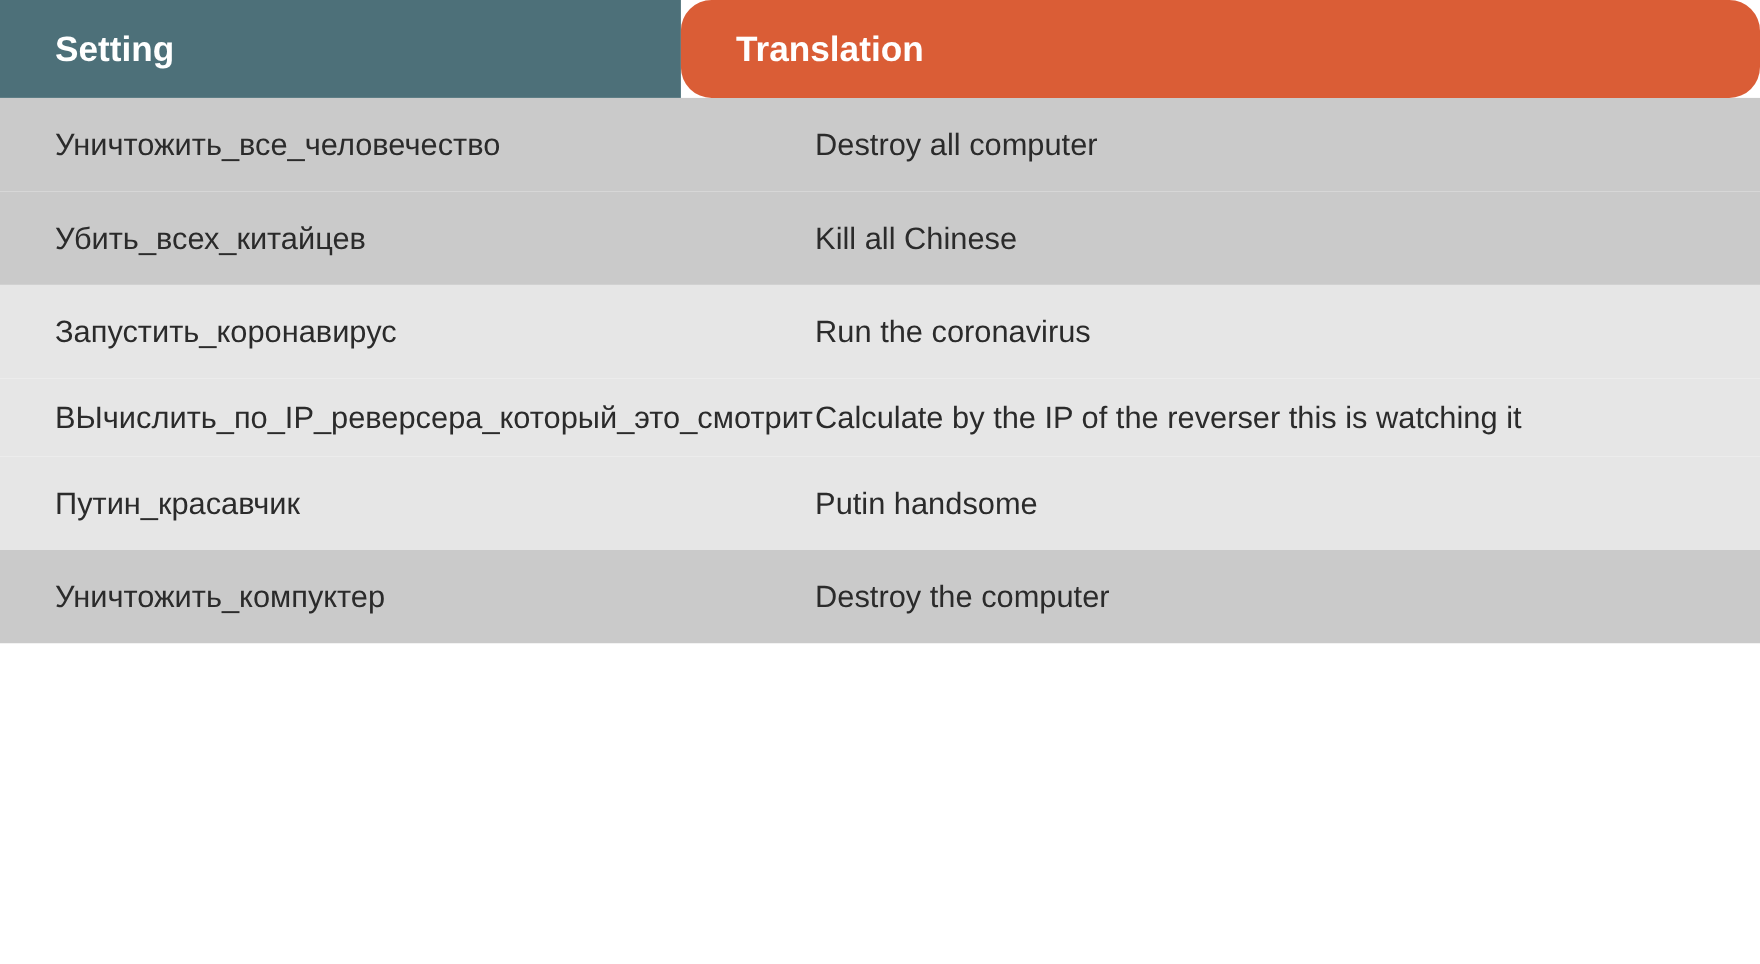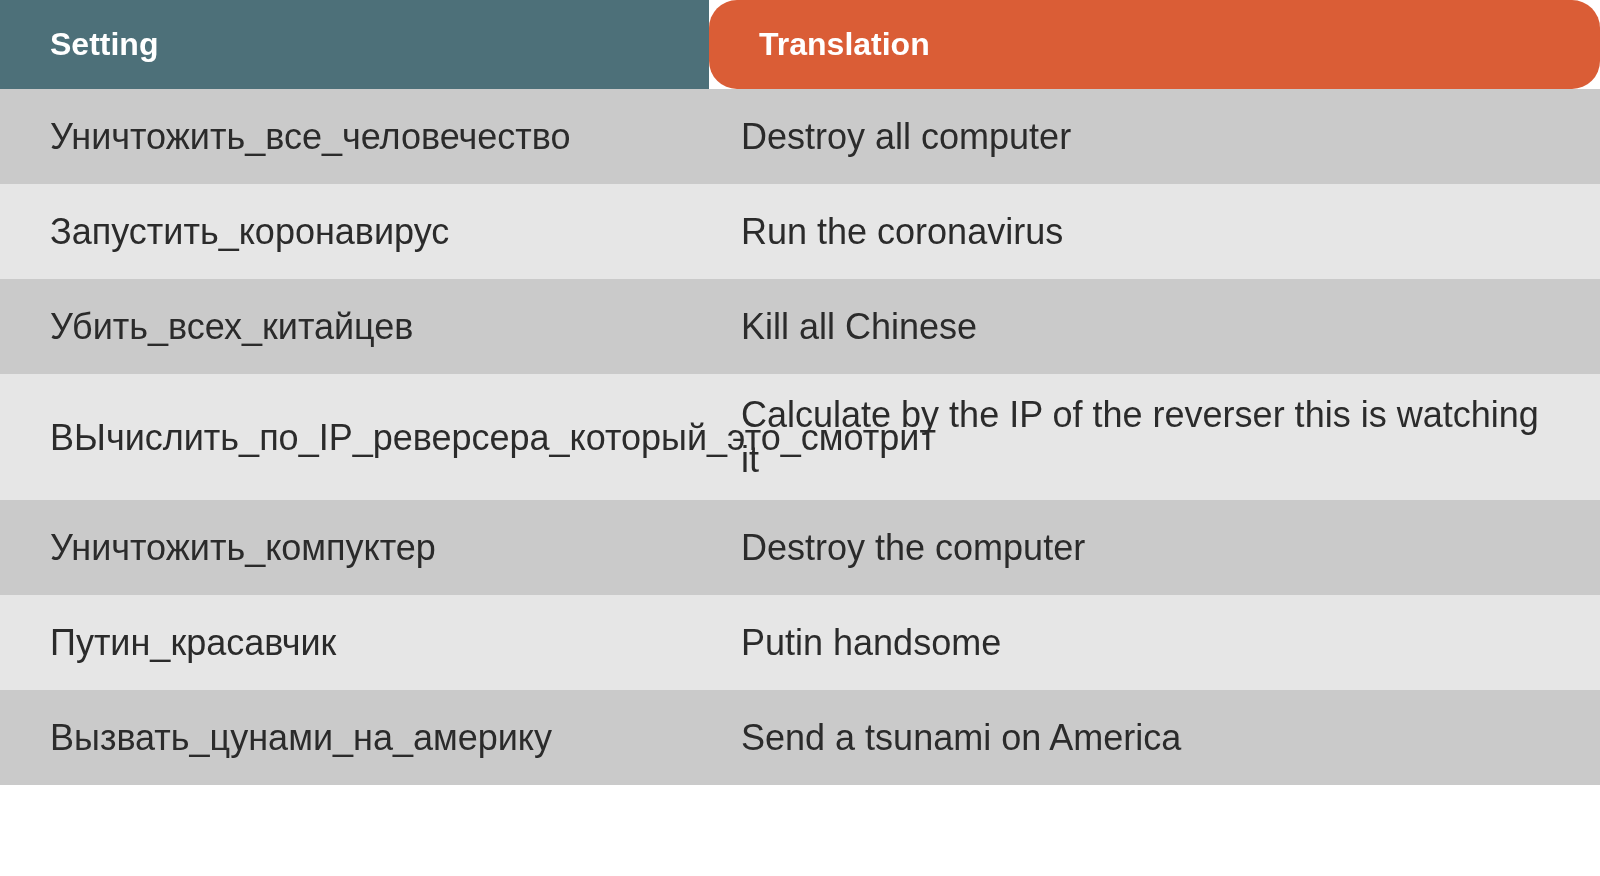--- a/index.html
+++ b/index.html
@@ -21,42 +21,42 @@
       width: 100%;
     }
     .header-cell {
       padding: 26px 50px;
       font-weight: 700;
       font-size: 32px;
       color: #ffffff;
     }
     .header-setting {
       background: #4d7079;
-      width: 709px;
+      width: 619px;
       flex-shrink: 0;
     }
     .header-translation {
       background: #da5d36;
       flex: 1;
       border-radius: 28px;
     }
     .data-row {
       display: flex;
       width: 100%;
       align-items: center;
     }
     .data-row.odd {
       background: #cacaca;
     }
     .data-row.even {
       background: #e6e6e6;
     }
     .cell {
       padding: 25px 50px;
-      font-size: 36px;
+      font-size: 28px;
       color: #2b2b2b;
       font-weight: 400;
       line-height: 1.25;
     }
     .cell-setting {
       width: 709px;
       flex-shrink: 0;
     }
     .cell-translation {
       flex: 1;
@@ -73,37 +73,33 @@
 <div class="table">
   <div class="header-row">
     <div class="header-cell header-setting">Setting</div>
     <div class="header-cell header-translation">Translation</div>
   </div>
 
   <div class="data-row odd">
     <div class="cell cell-setting">Уничтожить_все_человечество</div>
     <div class="cell cell-translation">Destroy all computer</div>
   </div>
+  <div class="data-row odd">
+    <div class="cell cell-setting">Убить_всех_китайцев</div>
+    <div class="cell cell-translation">Kill all Chinese</div>
+  </div>
   <div class="data-row even">
     <div class="cell cell-setting">Запустить_коронавирус</div>
     <div class="cell cell-translation">Run the coronavirus</div>
   </div>
-  <div class="data-row odd">
-    <div class="cell cell-setting">Убить_всех_китайцев</div>
-    <div class="cell cell-translation">Kill all Chinese</div>
-  </div>
   <div class="data-row even tall">
     <div class="cell cell-setting">ВЫчислить_по_IP_реверсера_который_это_смотрит</div>
     <div class="cell cell-translation">Calculate by the IP of the reverser this is watching it</div>
-  </div>
-  <div class="data-row odd">
-    <div class="cell cell-setting">Уничтожить_компуктер</div>
-    <div class="cell cell-translation">Destroy the computer</div>
   </div>
   <div class="data-row even">
     <div class="cell cell-setting">Путин_красавчик</div>
     <div class="cell cell-translation">Putin handsome</div>
   </div>
   <div class="data-row odd">
-    <div class="cell cell-setting">Вызвать_цунами_на_америку</div>
-    <div class="cell cell-translation">Send a tsunami on America</div>
+    <div class="cell cell-setting">Уничтожить_компуктер</div>
+    <div class="cell cell-translation">Destroy the computer</div>
   </div>
 </div>
 
 </body></html>

